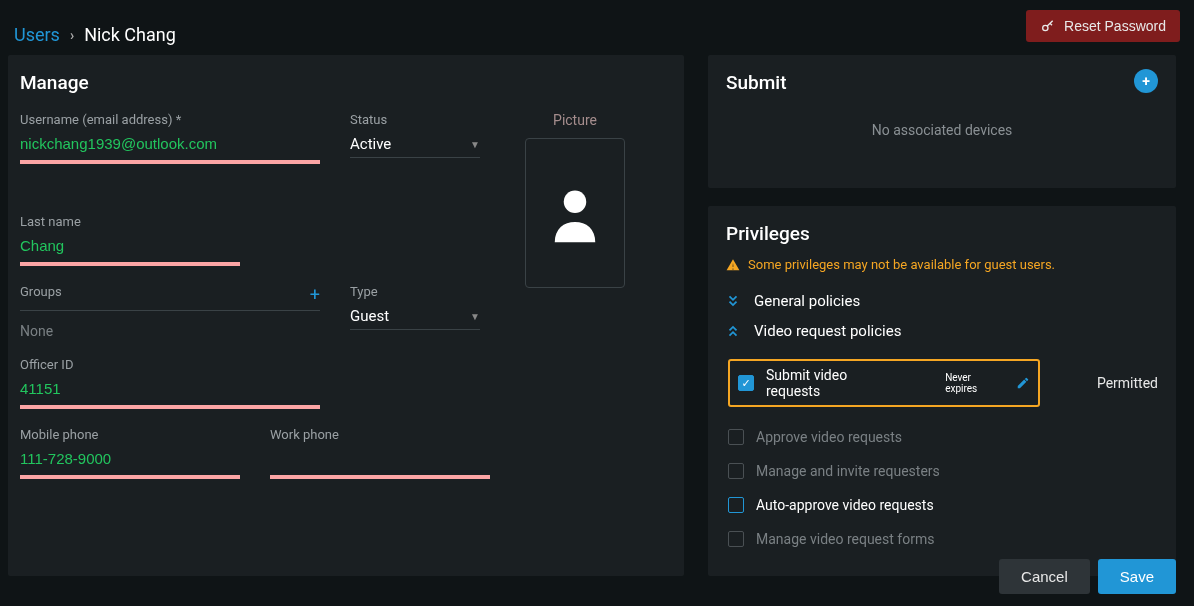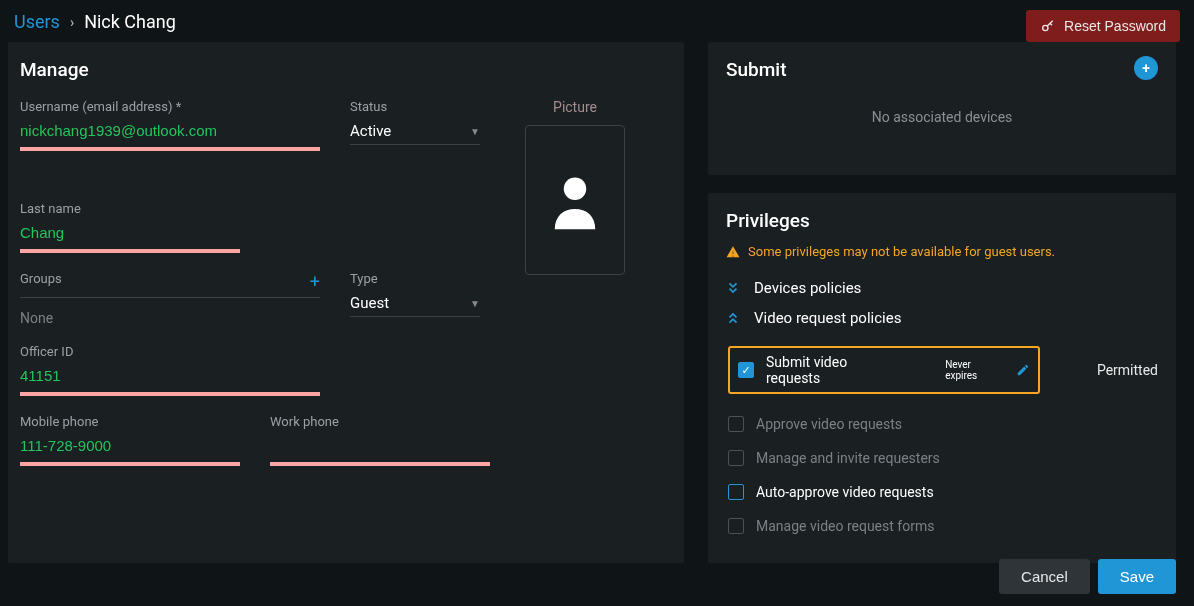--- a/index.html
+++ b/index.html
@@ -9,22 +9,23 @@
     font-family: "Segoe UI", Roboto, Arial, sans-serif;
     font-size: 14px;
     width: 1194px;
     height: 606px;
     overflow: hidden;
     position: relative;
   }
   .breadcrumb {
     display: flex;
     align-items: center;
-    padding: 11px 14px 10px 14px;
+    padding: 4px 14px 10px 14px;
     gap: 10px;
+    margin-top: 20px;
   }
   .breadcrumb .link { color: #2196d6; font-size: 18px; cursor: pointer; }
   .breadcrumb .chev { color: #aaa; font-weight: bold; }
   .breadcrumb .current { color: #fff; font-size: 18px; }
   .reset-btn {
     position: absolute;
     top: 10px; right: 14px;
     background: #7f1d1d;
     border: none;
     color: #e8e8e8;
@@ -231,21 +232,21 @@
           </svg>
         <span>Some privileges may not be available for guest users.</span>
       </div>
 
       <div class="policy-row">
         <span class="dchev">
           <svg width="14" height="14" viewBox="0 0 24 24" fill="none" stroke="#2196d6" stroke-width="3">
               <path d="M6 4l6 6 6-6M6 13l6 6 6-6"></path>
             </svg>
         </span>
-        <span class="policy-label">Devices policies</span>
+        <span class="policy-label">General policies</span>
       </div>
 
       <div class="policy-row">
         <span class="dchev">
           <svg width="14" height="14" viewBox="0 0 24 24" fill="none" stroke="#2196d6" stroke-width="3">
               <path d="M6 20l6-6 6 6M6 11l6-6 6 6"></path>
             </svg>
         </span>
         <span class="policy-label">Video request policies</span>
       </div>

